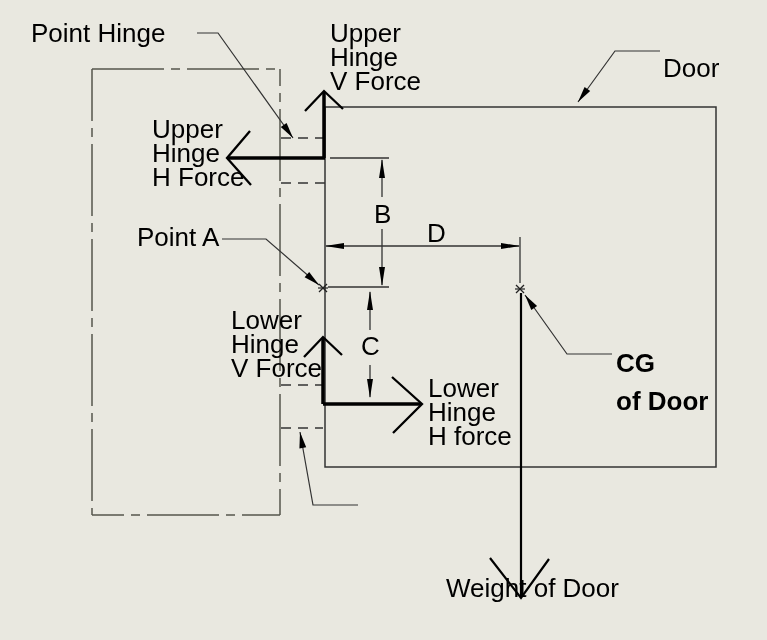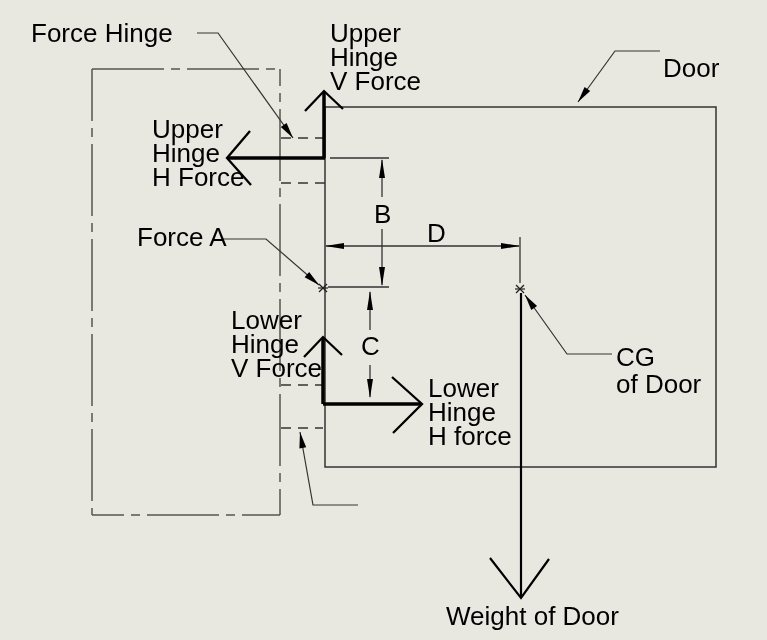--- a/index.html
+++ b/index.html
@@ -13,21 +13,21 @@
   #diagram-svg{position:absolute;left:0;top:0;}
   .lbl{
     position:absolute;
     color:#000;
     font-size:26px;
     line-height:24px;
     white-space:pre-line;
     letter-spacing:0px;
   }
   .lbl.single{white-space:nowrap;}
-  .lbl.cg{line-height:27px;}
+  .lbl.cg{line-height:38px;font-weight:bold;}
 </style>
 </head>
 <body>
 
 <div id="stage">
 
   <svg id="diagram-svg" width="767" height="640" viewBox="0 0 767 640">
 
     <g stroke="#55554c" stroke-width="1.5" fill="none">
       <line x1="92" y1="69" x2="280" y2="69" stroke-dasharray="72 7 9 7"></line>
@@ -125,47 +125,47 @@
       <polyline points="612,354 567,354 525,295" stroke="#333" stroke-width="1.2" fill="none"></polyline>
       <polygon points="525,295 537.1,306.1 531.3,310.1" fill="#000"></polygon>
     </g>
 
     <g>
       <polyline points="358,505 313,505 300,432" stroke="#333" stroke-width="1.2" fill="none"></polyline>
       <polygon points="300,432 306.2,447.2 299.4,448.4" fill="#000"></polygon>
     </g>
   </svg>
 
-  <div class="lbl single" style="left:31px;top:21px;">Force Hinge</div>
+  <div class="lbl single" style="left:31px;top:21px;">Point Hinge</div>
 
   <div class="lbl" style="left:330px;top:21px;">Upper
 Hinge
 V Force</div>
 
   <div class="lbl single" style="left:663px;top:56px;">Door</div>
 
   <div class="lbl" style="left:152px;top:117px;">Upper
 Hinge
 H Force</div>
 
-  <div class="lbl single" style="left:137px;top:225px;">Force A</div>
+  <div class="lbl single" style="left:137px;top:225px;">Point A</div>
 
   <div class="lbl single" style="left:374px;top:202px;">B</div>
 
   <div class="lbl single" style="left:427px;top:221px;">D</div>
 
   <div class="lbl single" style="left:361px;top:334px;">C</div>
 
   <div class="lbl" style="left:231px;top:308px;">Lower
 Hinge
 V Force</div>
 
   <div class="lbl" style="left:428px;top:376px;">Lower
 Hinge
 H force</div>
 
   <div class="lbl cg" style="left:616px;top:344px;">CG
 of Door</div>
 
 
-  <div class="lbl single" style="left:446px;top:604px;">Weight of Door</div>
+  <div class="lbl single" style="left:446px;top:576px;">Weight of Door</div>
 
 </div>
 
 </body></html>

